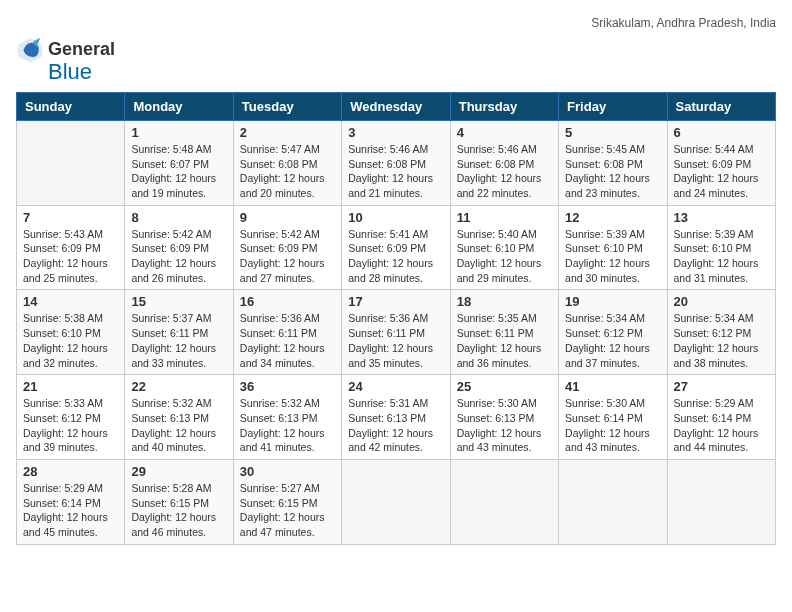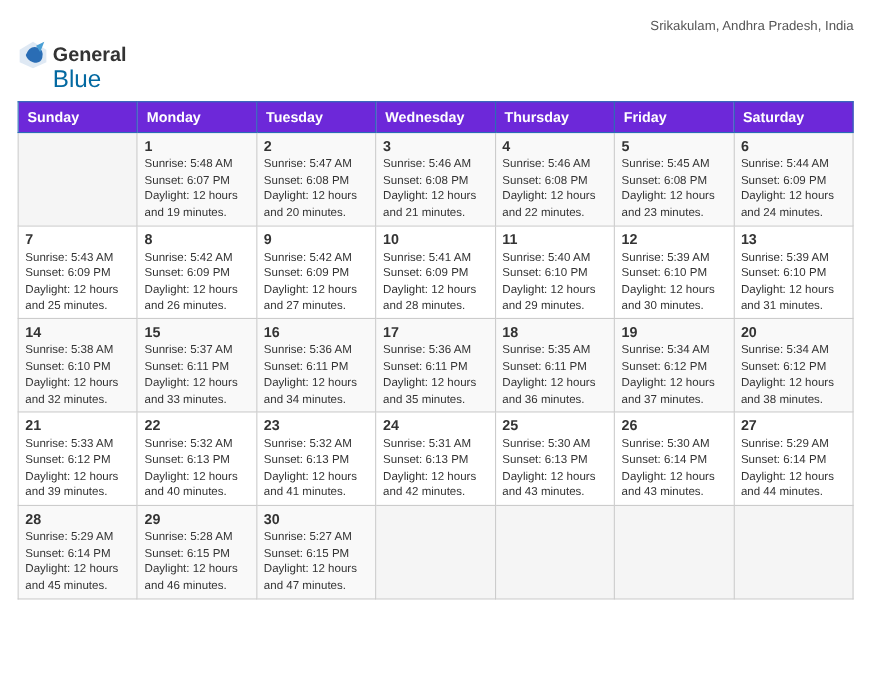--- a/index.html
+++ b/index.html
@@ -52,21 +52,21 @@
     .calendar-subtitle {
       font-size: 12px;
       color: #555;
     }
     table {
       width: 100%;
       border-collapse: collapse;
       font-size: 11px;
     }
     thead tr th {
-      background-color: #6d28d9;
+      background-color: #0c4a6e;
       color: #fff;
       text-align: left;
       padding: 6px 8px;
       font-size: 13px;
       font-weight: bold;
       border: 1px solid #2a6db5;
     }
     tbody tr td {
       border: 1px solid #ccc;
       vertical-align: top;
@@ -217,33 +217,33 @@
       <tr>
         <td>
           <span class="day-number">21</span>
           <div class="day-info">Sunrise: 5:33 AM<br>Sunset: 6:12 PM<br>Daylight: 12 hours and 39 minutes.</div>
         </td>
         <td>
           <span class="day-number">22</span>
           <div class="day-info">Sunrise: 5:32 AM<br>Sunset: 6:13 PM<br>Daylight: 12 hours and 40 minutes.</div>
         </td>
         <td>
-          <span class="day-number">23</span>
+          <span class="day-number">36</span>
           <div class="day-info">Sunrise: 5:32 AM<br>Sunset: 6:13 PM<br>Daylight: 12 hours and 41 minutes.</div>
         </td>
         <td>
           <span class="day-number">24</span>
           <div class="day-info">Sunrise: 5:31 AM<br>Sunset: 6:13 PM<br>Daylight: 12 hours and 42 minutes.</div>
         </td>
         <td>
           <span class="day-number">25</span>
           <div class="day-info">Sunrise: 5:30 AM<br>Sunset: 6:13 PM<br>Daylight: 12 hours and 43 minutes.</div>
         </td>
         <td>
-          <span class="day-number">26</span>
+          <span class="day-number">41</span>
           <div class="day-info">Sunrise: 5:30 AM<br>Sunset: 6:14 PM<br>Daylight: 12 hours and 43 minutes.</div>
         </td>
         <td>
           <span class="day-number">27</span>
           <div class="day-info">Sunrise: 5:29 AM<br>Sunset: 6:14 PM<br>Daylight: 12 hours and 44 minutes.</div>
         </td>
       </tr>
       <tr>
         <td>
           <span class="day-number">28</span>

